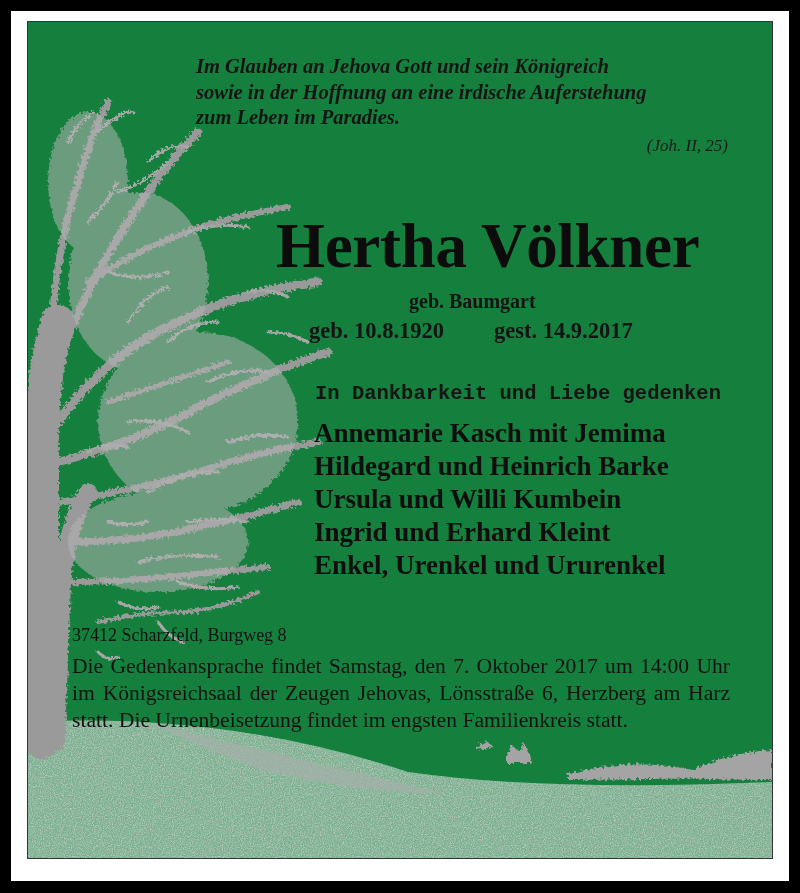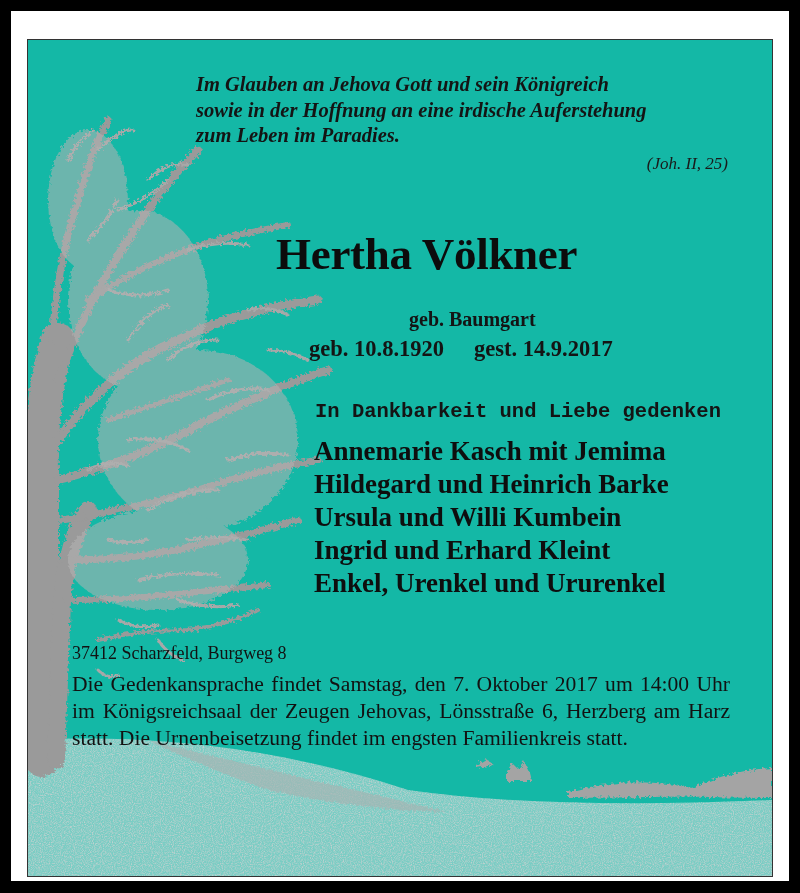--- a/index.html
+++ b/index.html
@@ -7,42 +7,42 @@
     width: 800px; height: 893px; background: #000;
     position: relative; overflow: hidden;
     font-family: "Liberation Serif", "DejaVu Serif", serif;
     color: #111;
   }
   .outer {
     position: absolute; left: 11px; top: 11px; width: 778px; height: 870px;
     background: #fff;
   }
   .frame {
-    position: absolute; left: 16px; top: 28px; width: 744px; height: 836px;
-    border: 1.5px solid #333; background: #14b8a6; overflow: hidden;
+    position: absolute; left: 16px; top: 10px; width: 744px; height: 836px;
+    border: 1.5px solid #333; background: #15803d; overflow: hidden;
   }
   .art { position: absolute; left: 0; top: 0; width: 744px; height: 836px; }
   .txt { position: absolute; margin: 0; white-space: nowrap; }
 
   .quote {
     left: 168px; top: 32px; font-style: italic; font-weight: bold;
     font-size: 20.5px; line-height: 25.5px; color: #141414;
   }
   .quote div { white-space: nowrap; }
   .ref {
     right: 44px; top: 114px; font-style: italic; font-weight: normal;
     font-size: 17px; color: #1a1a1a; margin-left: 18px;
   }
   .name {
-    left: 248px; top: 188px; font-weight: bold; font-size: 45px;
+    left: 248px; top: 188px; font-weight: bold; font-size: 63px;
     letter-spacing: -0.3px; color: #0c0c0c;
   }
   .maiden { left: 381px; top: 268px; font-size: 20px; color: #141414; font-weight: bold; }
   .dates { left: 281px; top: 296px; font-size: 22.5px; color: #141414; font-weight: bold; }
-  .dates span + span { margin-left: 30px; }
+  .dates span + span { margin-left: 50px; }
   .thanks { left: 287px; top: 360px; font-size: 20.5px; color: #141414; font-weight: bold; font-family: Liberation Mono, monospace; }
   .family {
     left: 286px; top: 395px; font-weight: bold; font-size: 27px;
     line-height: 33px; color: #0e0e0e;
   }
   .family div { white-space: nowrap; }
   .address { left: 44px; top: 603px; font-size: 18px; color: #121212; }
   .notice {
     left: 44px; top: 631px; width: 658px; white-space: normal;
     font-size: 21.6px; line-height: 27px; color: #121212;

